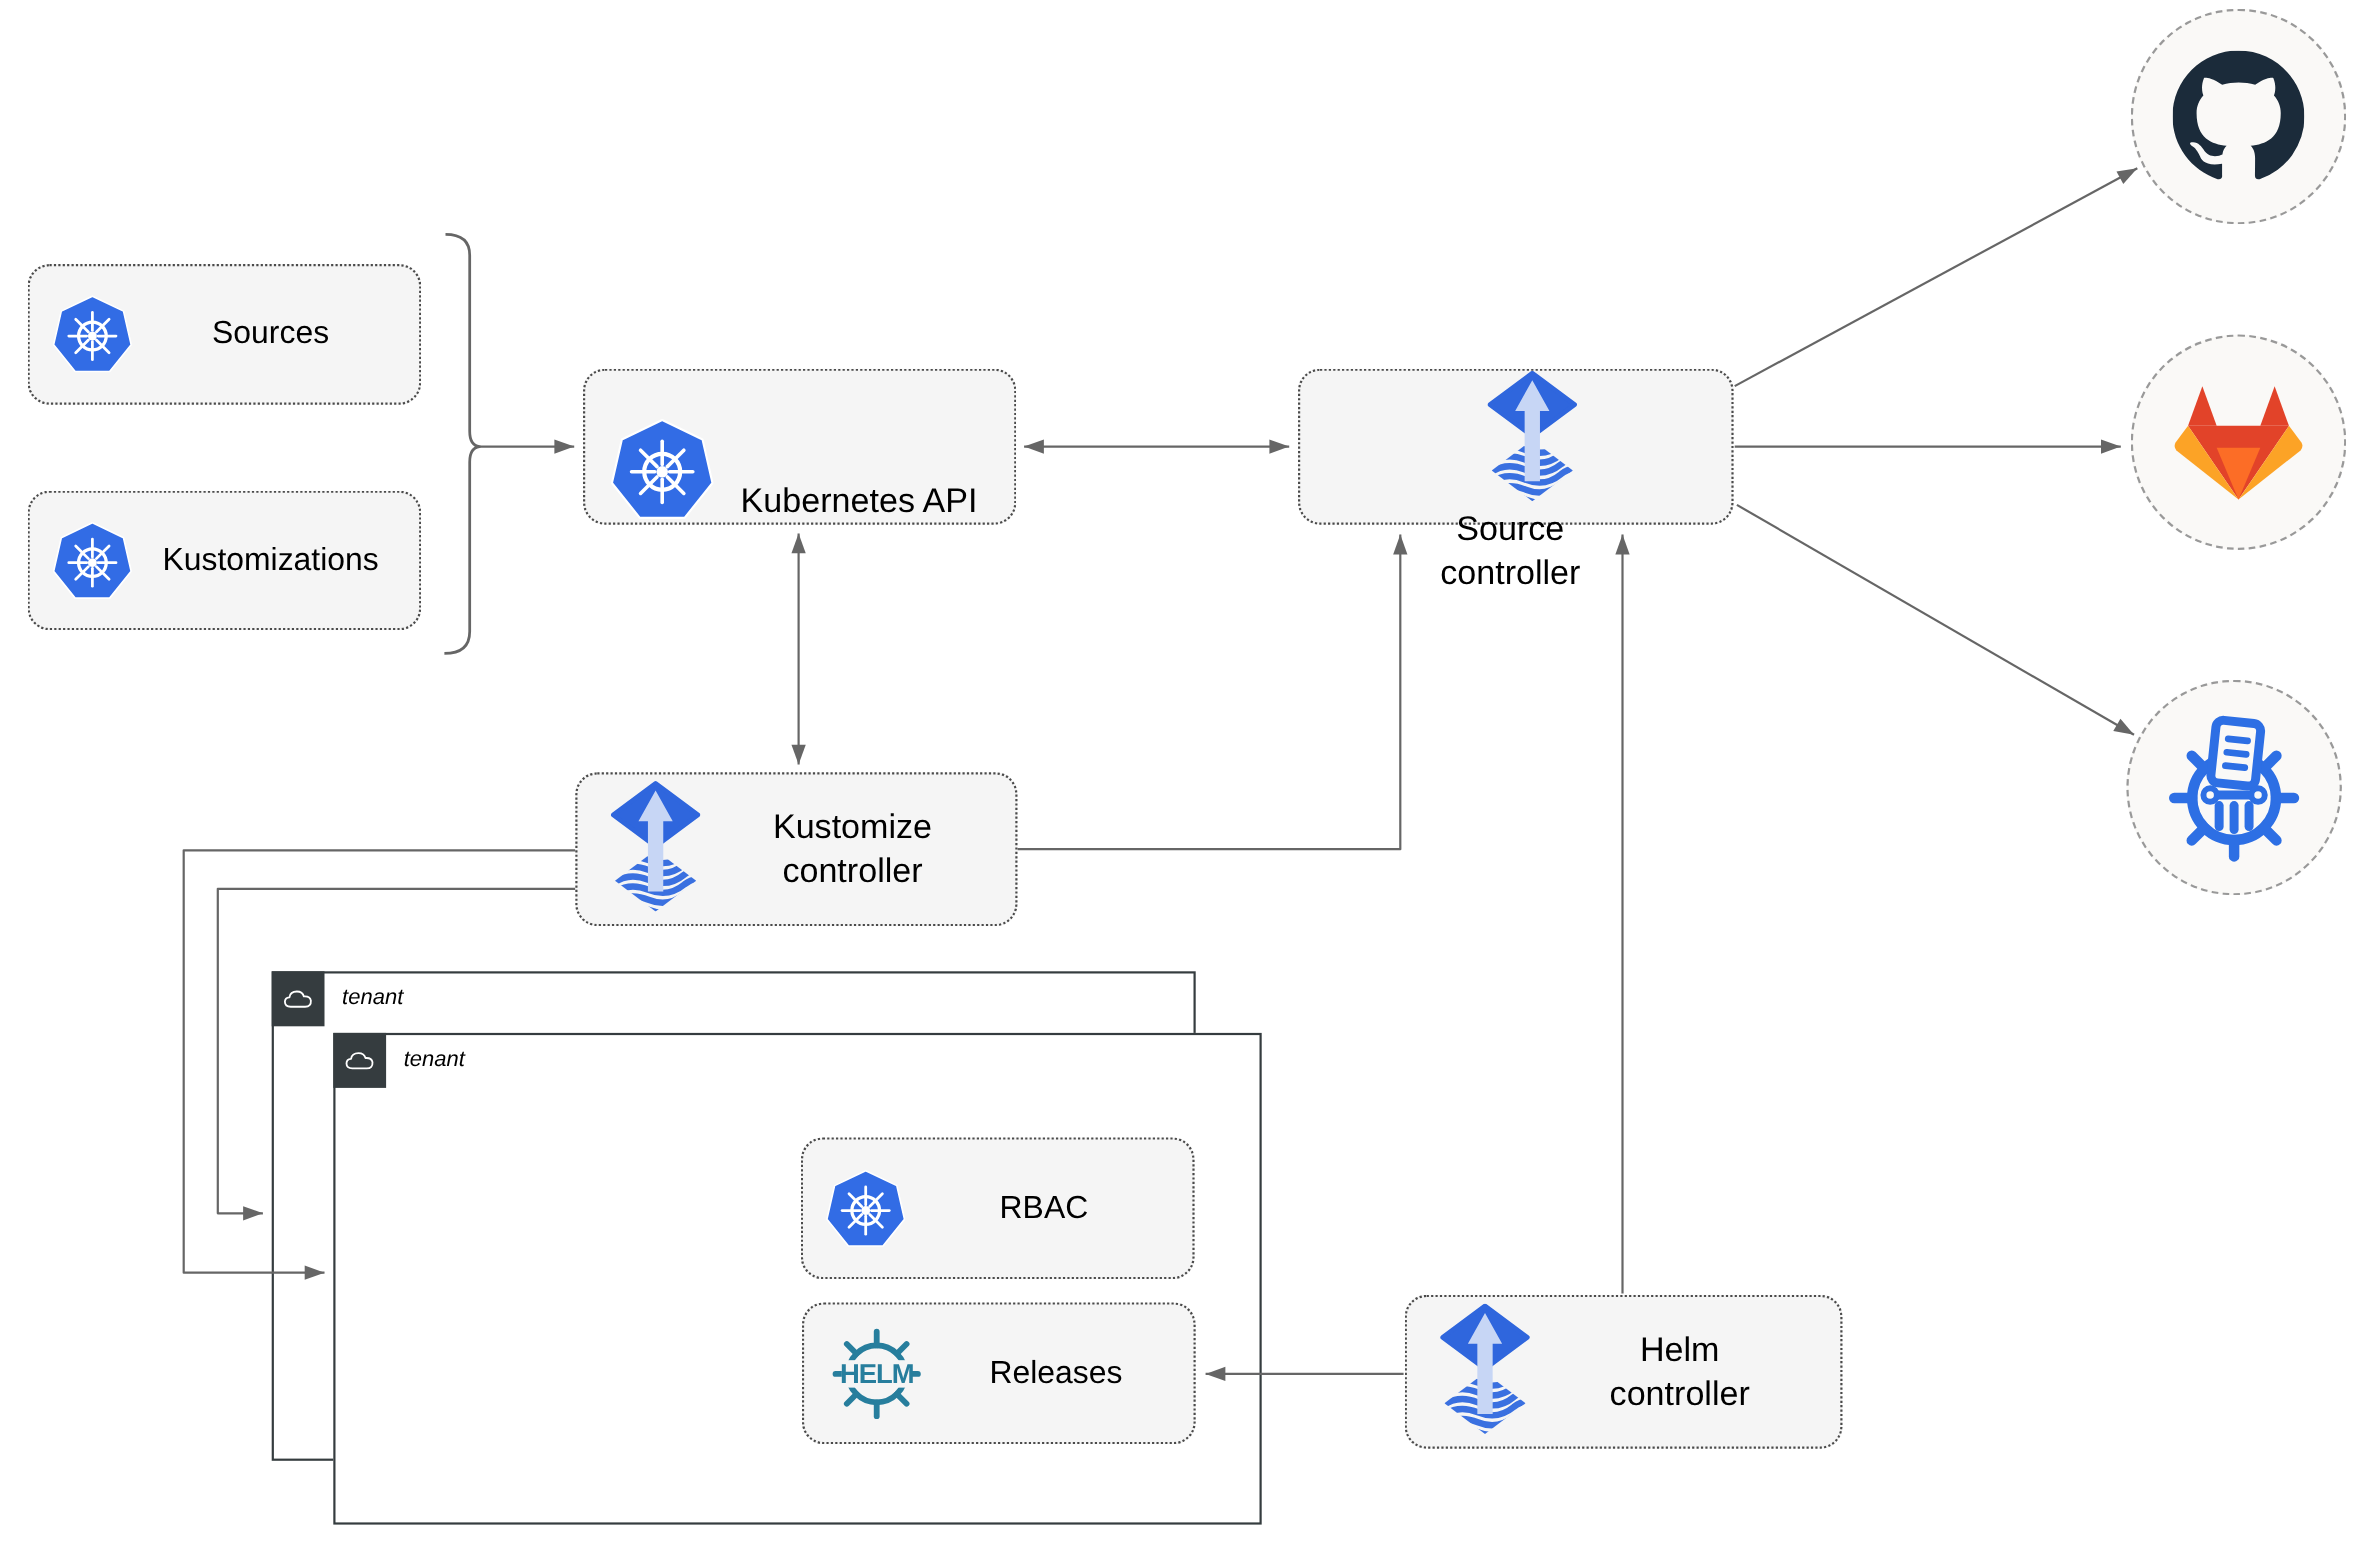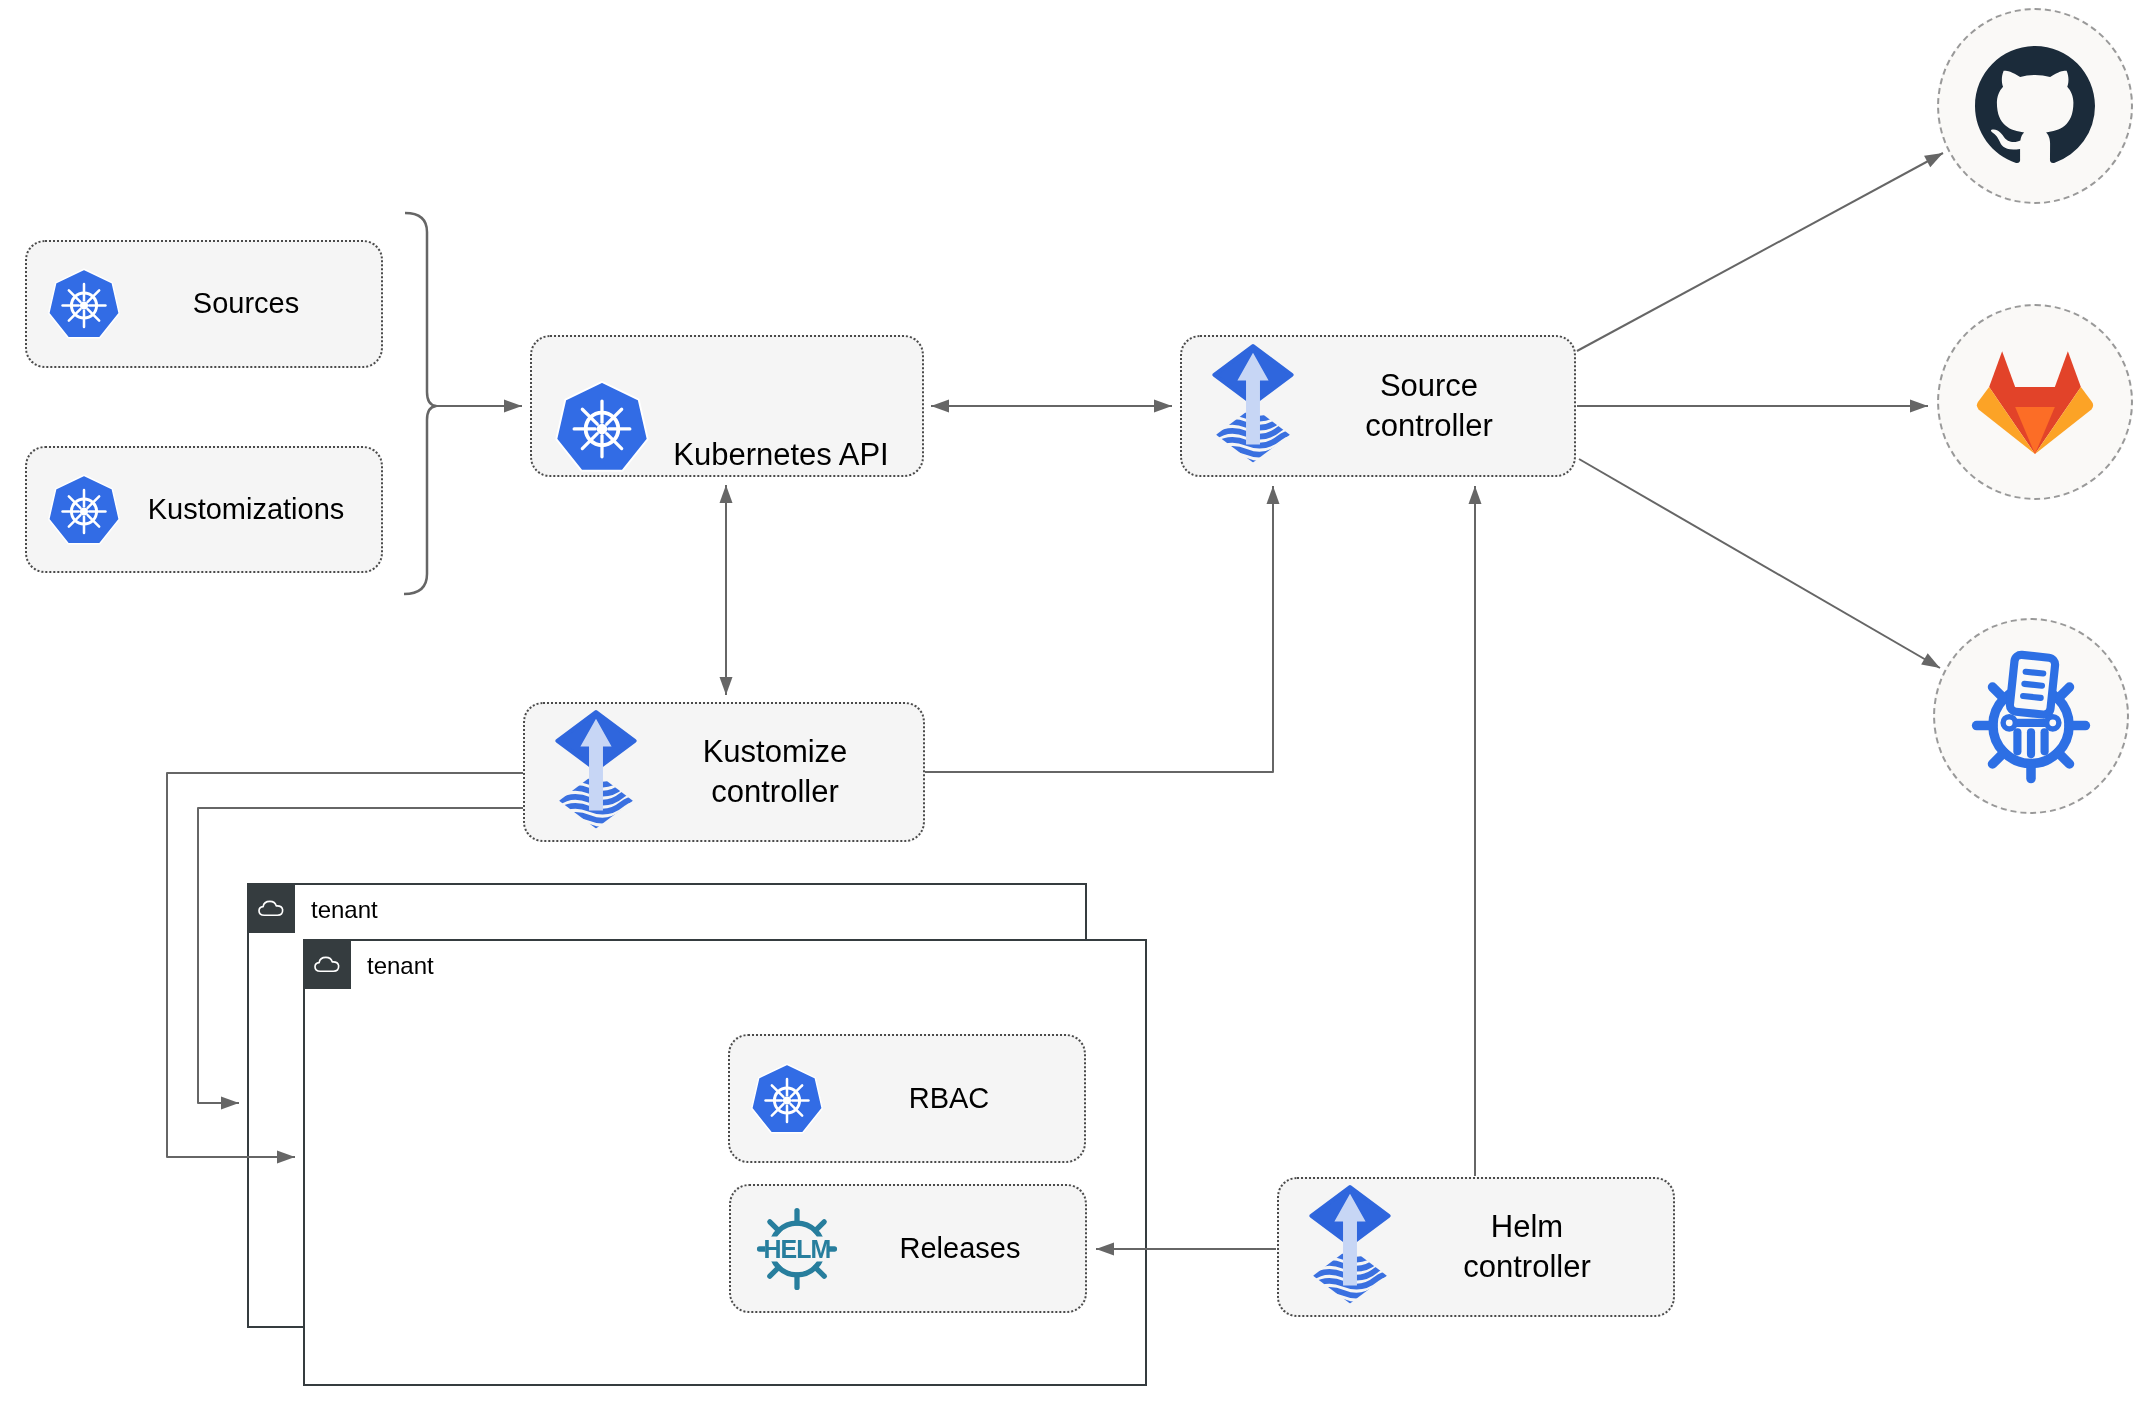--- a/index.html
+++ b/index.html
@@ -6,21 +6,21 @@
   .stage{position:relative;width:2144px;height:1407px;background:#ffffff;
          font-family:"Liberation Sans",sans-serif;overflow:hidden;}
   
   .edges{position:absolute;left:0;top:0;z-index:1;}
   .edges path{stroke:var(--edge-gray);stroke-width:2;fill:none;stroke-linejoin:round;}
   .edges .brace{stroke-width:2.5;}
   
   .tenant{position:absolute;background:#ffffff;border:2px solid var(--tenant-dark);z-index:0;}
   .tenant-header{position:absolute;left:-2px;top:-2px;width:48px;height:50px;
                  background:var(--tenant-dark);display:flex;align-items:center;justify-content:center;}
-  .tenant-label{position:absolute;left:62px;top:11px;font-size:24px;color:#000;}
+  .tenant-label{position:absolute;left:62px;top:11px;font-size:20px;color:#000;font-style:italic;}
   
   .node{position:absolute;background:var(--node-fill);border:2px dotted #4a4a4a;border-radius:20px;
         display:flex;align-items:center;z-index:2;box-sizing:border-box;}
   .node .label{flex:1;text-align:center;font-size:29px;color:#000;white-space:pre-line;
                line-height:1.3;padding-right:10px;}
   .node .icon{flex:0 0 auto;}
   .node.big .label{font-size:31px;}
   
   .remote{position:absolute;width:196px;height:196px;border-radius:50%;
           border:2px dashed #999;background:var(--circle-fill);
@@ -173,21 +173,21 @@
     <span class="label">Kustomizations</span>
   </div>
 
   <div class="node big" style="left:530px;top:335px;width:394px;height:142px;align-items:flex-end;">
     <svg class="icon" width="96" height="96" style="margin-left:22px">
         <use href="#k8s"></use>
       </svg>
     <span class="label">Kubernetes API</span>
   </div>
 
-  <div class="node big" style="left:1180px;top:335px;width:396px;height:142px;">
+  <div class="node big" style="left:1180px;top:335px;width:396px;height:142px;flex-direction:column;">
     <svg class="icon" width="82" height="124" style="margin-left:30px">
         <use href="#flux"></use>
       </svg>
     <span class="label">Source
 controller</span>
   </div>
 
   <div class="node big" style="left:523px;top:702px;width:402px;height:140px;">
     <svg class="icon" width="82" height="124" style="margin-left:30px">
         <use href="#flux"></use>

